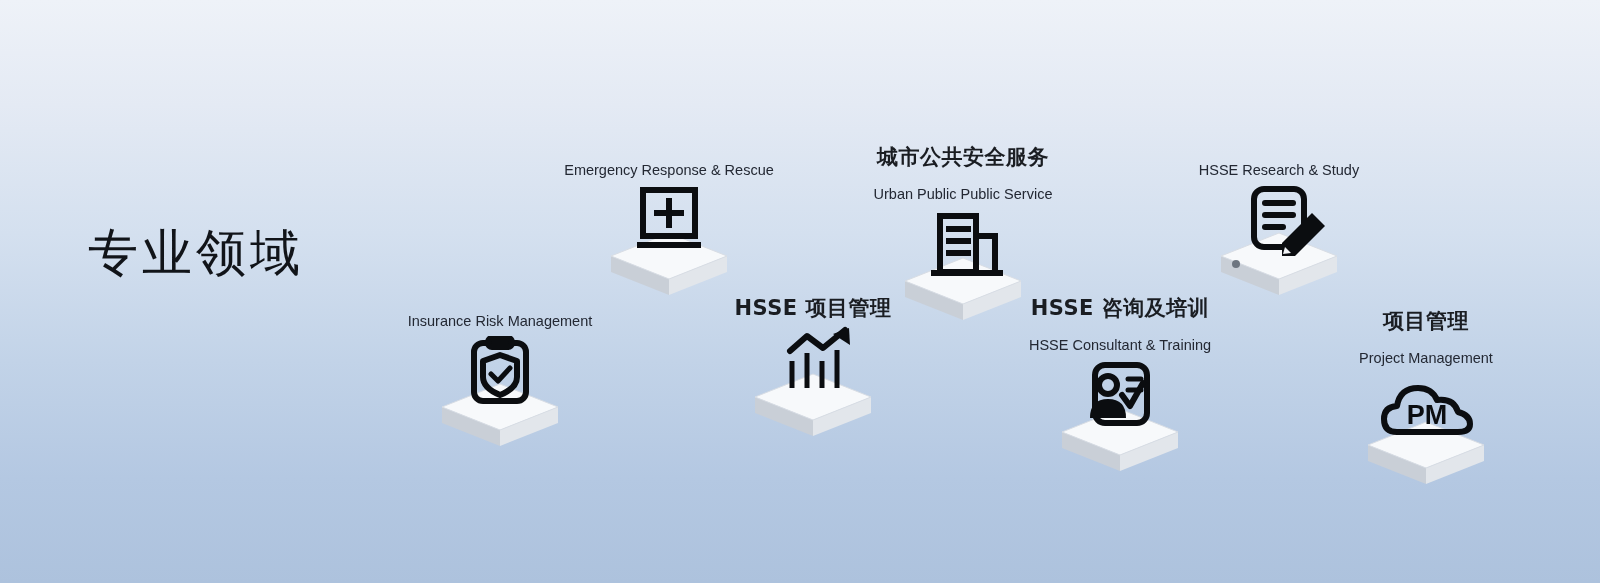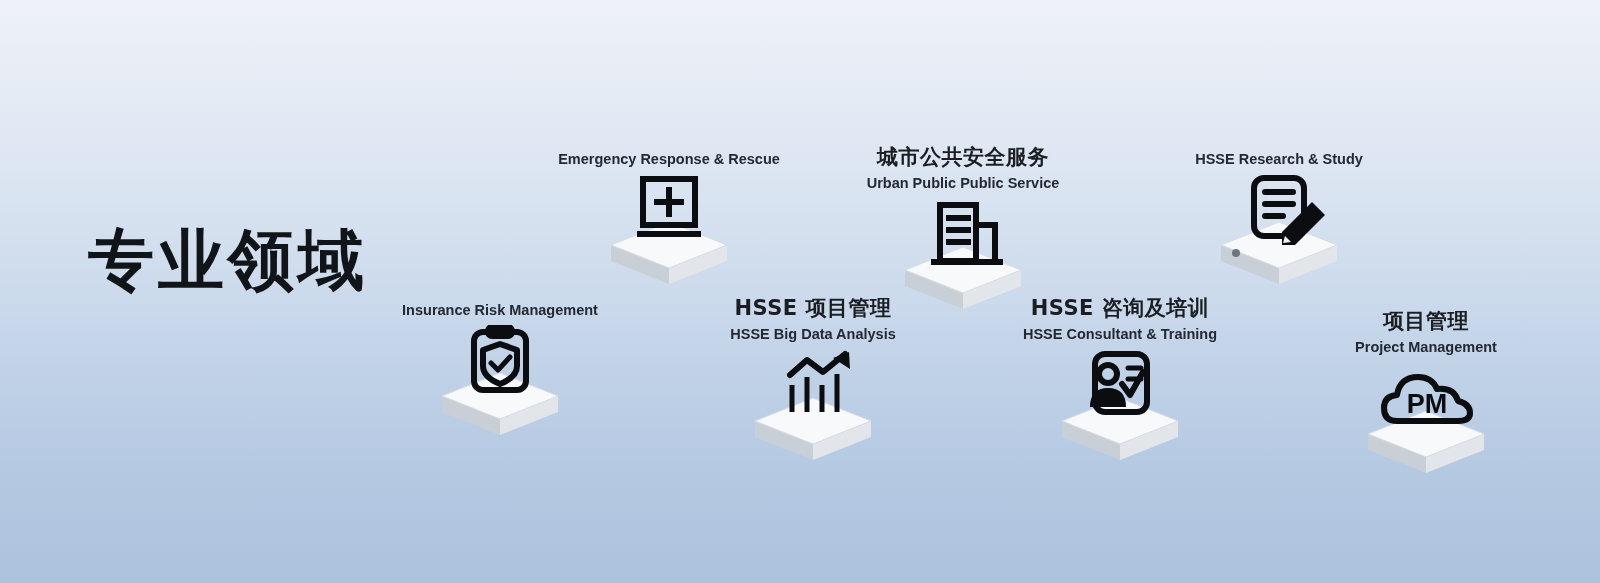--- a/index.html
+++ b/index.html
@@ -25,22 +25,22 @@
         #b4c8e2 82%,
         #adc2dd 100%);
     overflow: hidden;
   }
 
   
   #section-title {
     position: absolute;
     left: 88px;
     top: 228px;
-    font-size: 66px;
-    font-weight: 700;
+    font-size: 50px;
+    font-weight: 400;
     letter-spacing: 4px;
     color: #111419;
     line-height: 1;
     white-space: nowrap;
     font-family: "DejaVu Sans", "Liberation Sans", sans-serif;
   }
 
   
   .item {
     position: absolute;
@@ -52,23 +52,23 @@
   .item-title {
     font-size: 21px;
     font-weight: 700;
     color: #1a1d22;
     line-height: 1.15;
     letter-spacing: 0.5px;
     white-space: nowrap;
     font-family: "DejaVu Sans", "Liberation Sans", sans-serif;
   }
   .item-subtitle {
-    margin-top: 6px;
+    margin-top: 17px;
     font-size: 14.5px;
-    font-weight: 700;
+    font-weight: 400;
     color: #232833;
     line-height: 1.2;
     white-space: nowrap;
     font-family: "Liberation Sans", "DejaVu Sans", sans-serif;
   }
   .item-art {
     position: relative;
     width: 270px;
     height: 120px;
     margin-top: 6px;
@@ -173,21 +173,20 @@
           <rect x="68" y="2" width="24" height="9" rx="4" fill="#0b0d10"></rect>
         </g>
         <path d="M80 19 L97 25 L97 41 Q97 52 80 59 Q63 52 63 41 L63 25 Z" fill="none" stroke="#0b0d10" stroke-width="6" stroke-linejoin="round"></path>
         <polyline points="71,38 78,45 90,32" fill="none" stroke="#0b0d10" stroke-width="5" stroke-linecap="round" stroke-linejoin="round"></polyline>
       </svg>
     </div>
   </div>
 
   <div class="item" style="left:813px; top:296px;">
     <div class="item-title">HSSE 项目管理</div>
-    <div class="item-subtitle">HSSE Big Data Analysis</div>
     <div class="item-art">
       <svg class="art-svg" width="160" height="115" viewBox="0 0 160 115">
         <g>
           <polygon points="80,48 138,71 80,94 22,71" fill="#f7f9fb"></polygon>
           <polygon points="22,71 80,94 80,110 22,87" fill="#c9cfd7"></polygon>
           <polygon points="80,94 138,71 138,87 80,110" fill="#e2e6eb"></polygon>
           <polygon points="80,48 138,71 80,94 22,71" fill="none" stroke="#d8dde4" stroke-width="1"></polygon>
         </g>
         <g stroke="#0b0d10" stroke-width="5" stroke-linecap="butt">
           <line x1="59" y1="35" x2="59" y2="62"></line>

